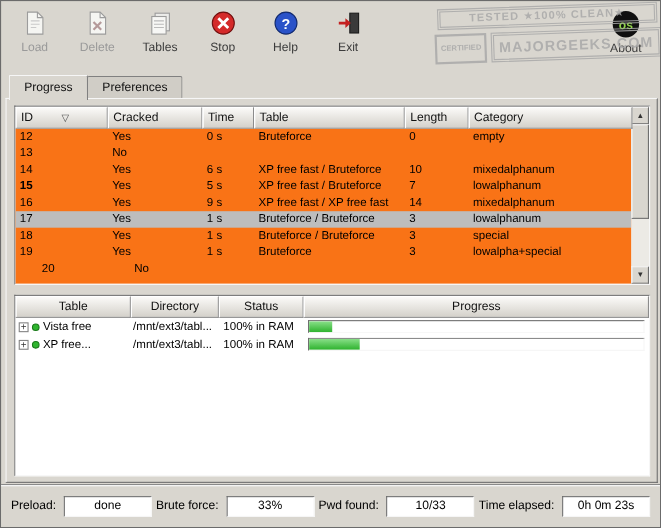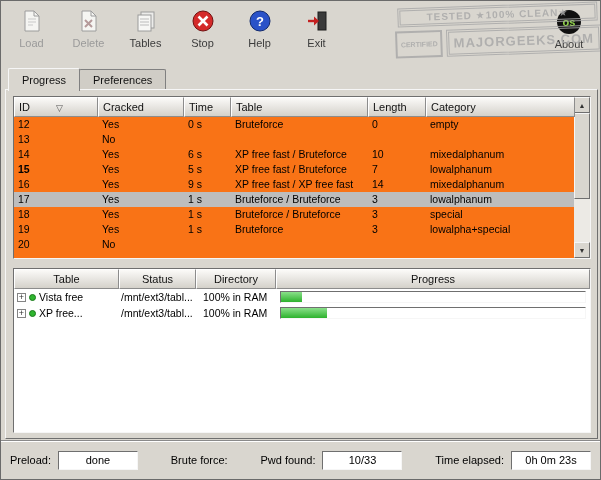--- a/index.html
+++ b/index.html
@@ -229,42 +229,42 @@
           </div>
           <div class="rrow">
             <div class="rcell" style="width: 84px;">19</div>
             <div class="rcell" style="width: 86px;">Yes</div>
             <div class="rcell" style="width: 47px;">1 s</div>
             <div class="rcell" style="width: 137px;">Bruteforce</div>
             <div class="rcell" style="width: 58px;">3</div>
             <div class="rcell" style="width: 149px;">lowalpha+special</div>
           </div>
           <div class="rrow">
-            <div class="rcell" style="width: 84px;">20</div>
+            <div class="rcell" style="width: 84px; margin-left: 20px;">20</div>
             <div class="rcell" style="width: 86px;">No</div>
             <div class="rcell" style="width: 47px;"></div>
             <div class="rcell" style="width: 137px;"></div>
             <div class="rcell" style="width: 58px;"></div>
             <div class="rcell" style="width: 149px;"></div>
           </div>
         </div>
       <div class="vscroll">
         <div class="sbtn">▲</div>
         <div class="strack">
           <div class="sthumb"></div>
         </div>
         <div class="sbtn">▼</div>
       </div>
     </div>
 
     <div class="frame tables">
       <div class="theader" id="tablesHeader">
           <div class="hcell center" style="width: 105px;">Table</div>
+          <div class="hcell center" style="width: 80px;">Directory</div>
           <div class="hcell center" style="width: 77px;">Status</div>
-          <div class="hcell center" style="width: 80px;">Directory</div>
           <div class="hcell center grow">Progress</div>
         </div>
       <div class="tbody" id="tablesBody">
           <div class="trow">
             <div class="tcell tname-cell" style="width: 105px;">
               <span class="expander">+</span>
               <span class="dot"></span>
               <span class="tname">Vista free</span>
             </div>
             <div class="tcell" style="width: 80px; padding-left: 2px;">/mnt/ext3/tabl...</div>
@@ -294,20 +294,21 @@
 
   </div>
 
   <div class="statusbar" id="statusbar">
       <div class="sfield">
         <span class="slabel">Preload:</span>
         <span class="sbox">done</span>
       </div>
       <div class="sfield">
         <span class="slabel">Brute force:</span>
+        <span class="sbox">33%</span>
       </div>
       <div class="sfield">
         <span class="slabel">Pwd found:</span>
         <span class="sbox">10/33</span>
       </div>
       <div class="sfield">
         <span class="slabel">Time elapsed:</span>
         <span class="sbox">0h 0m 23s</span>
       </div>
     </div>

